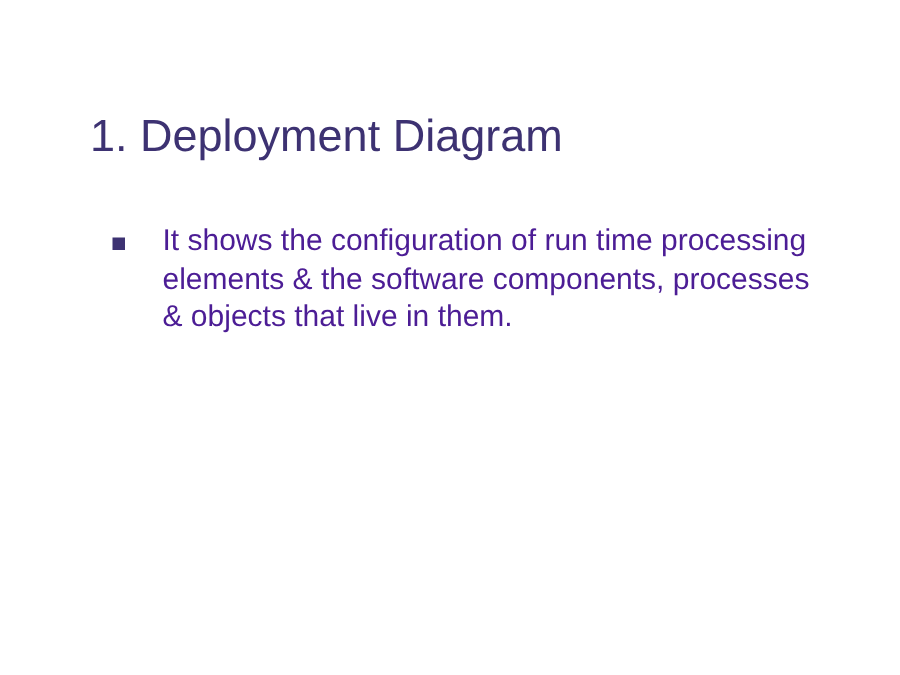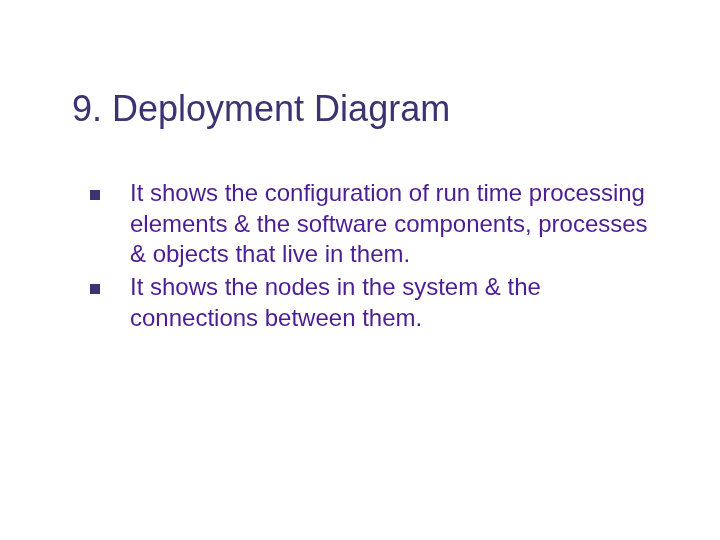--- a/index.html
+++ b/index.html
@@ -49,24 +49,20 @@
     flex: 1 1 auto;
     font-size: 24px;
     line-height: 1.28;
     color: #4c1d95;
   }
 </style>
 </head>
 <body>
 
 <div class="slide">
-  <div class="title">9. Deployment Diagram</div>
+  <div class="title">1. Deployment Diagram</div>
   <div class="body">
     <div class="item">
       <div class="bullet"></div>
       <div class="text">It shows the configuration of run time processing elements &amp; the software components, processes &amp; objects that live in them.</div>
     </div>
-    <div class="item">
-      <div class="bullet"></div>
-      <div class="text">It shows the nodes in the system &amp; the connections between them.</div>
-    </div>
   </div>
 </div>
 
 </body></html>

